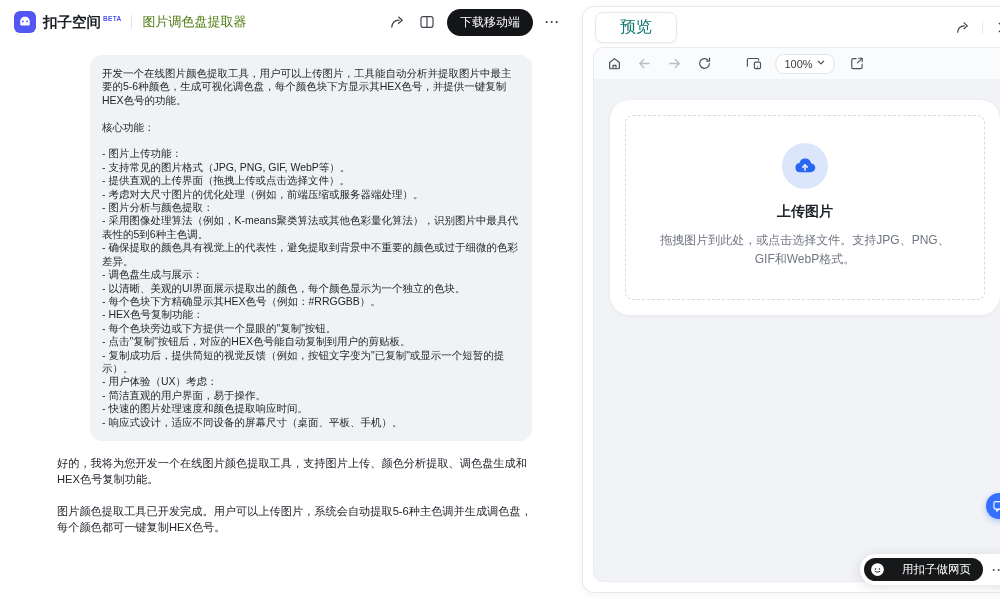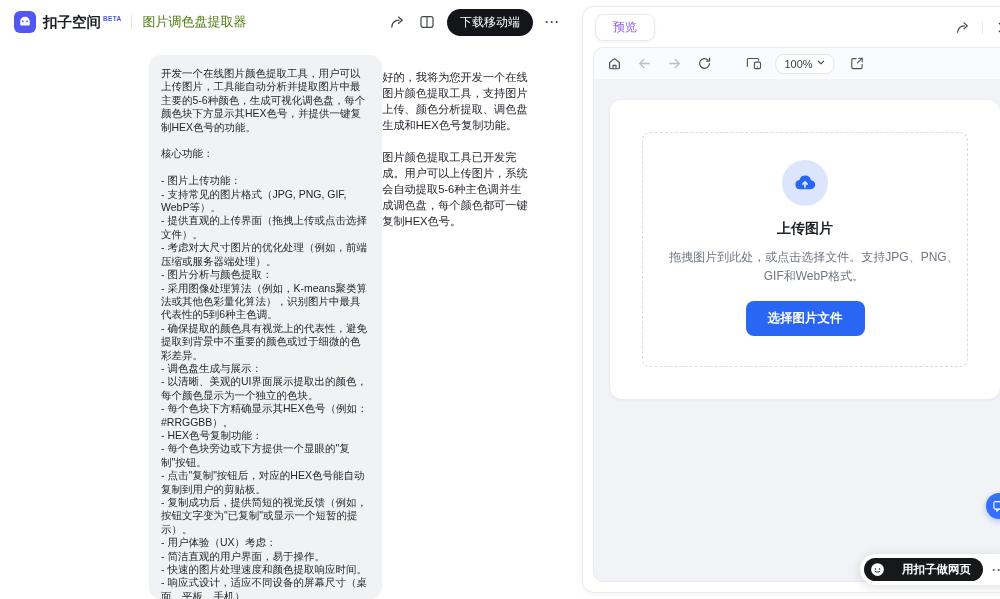--- a/index.html
+++ b/index.html
@@ -14,74 +14,74 @@
   .brand { font-size:14.5px; font-weight:bold; color:#1b1e24; margin-left:7px; white-space:nowrap; }
   .beta { font-size:6.5px; font-weight:bold; color:#4a53f0; vertical-align:super; margin-left:2px; letter-spacing:.3px; }
   .v-div { width:1px; height:14px; background:#e3e5ea; margin:0 10px; }
   .doc-title { font-size:13px; color:#4d7c0f; white-space:nowrap; }
   .lh-spacer { flex:1; }
   .icon-btn { display:flex; align-items:center; justify-content:center; width:24px; height:24px; cursor:pointer; border-radius:6px; }
   .icon-btn + .icon-btn { margin-left:6px; }
   .black-pill { background:#141519; color:#fff; font-size:12px; padding:5px 13px; border-radius:999px; margin:0 8px; cursor:pointer; white-space:nowrap; }
   .more-dots { font-size:12px; font-weight:bold; color:#3f444d; letter-spacing:1px; cursor:pointer; padding:0 4px; }
 
-  .chat-area { flex:1; display:flex; flex-direction:row; padding:11px 46px 0 116px; overflow:hidden; }
+  .chat-area { flex:1; display:flex; flex-direction:column; padding:11px 46px 0 57px; overflow:hidden; }
   .user-bubble { margin-left:33px; background:#f1f2f4; border-radius:12px; padding:12px;
                  font-size:10.5px; line-height:13.4px; color:#23262d; white-space:pre-wrap; }
   .assistant-msg { margin-top:14px; font-size:11.2px; line-height:16px; color:#23262d; white-space:pre-wrap; }
   .version-card { margin-top:auto; margin-bottom:29px; height:27px; flex:0 0 27px; background:#f7f8fa;
                   border:1px solid #f0f1f4; border-radius:8px; display:flex; align-items:center;
                   padding:0 10px; cursor:pointer; }
   .vc-icon { width:14px; height:14px; margin-right:6px; flex:0 0 14px; }
   .vc-label { font-size:11.5px; color:#23262d; flex:1; white-space:nowrap; overflow:hidden; }
   .vc-status { display:flex; align-items:center; }
   .green-dot { width:5px; height:5px; border-radius:50%; background:#00b42a; margin-right:5px; }
   .vc-status-text { font-size:10.5px; color:#00b42a; white-space:nowrap; }
 
   
   .right-panel { flex:1; padding:6px 4px; }
   .right-card { position:relative; width:100%; height:100%; background:#fff; border:1px solid #e7e9ee;
                 border-radius:12px; box-shadow:0 2px 10px rgba(31,35,41,.05); display:flex; flex-direction:column; overflow:hidden; }
   .rc-header { height:40px; flex:0 0 40px; display:flex; align-items:center; padding:0 12px; }
-  .preview-chip { border:1px solid #e7e9ee; border-radius:8px; padding:4px 17px; font-size:12px; color:#8b5cf6;
+  .preview-chip { border:1px solid #e7e9ee; border-radius:8px; padding:4px 24px; font-size:16px; color:#0f766e;
                   background:#fff; box-shadow:0 1px 3px rgba(31,35,41,.06); cursor:pointer; }
   .rc-spacer { flex:1; }
   .rc-div { width:1px; height:13px; background:#e7e9ee; margin:0 8px; }
 
   .viewport { flex:1; margin:0 10px 10px; border:1px solid #e9ebef; border-radius:10px; background:#f2f3f6;
               display:flex; flex-direction:column; overflow:hidden; }
   .toolbar { height:31px; flex:0 0 31px; display:flex; align-items:center; padding:0 8px; background:#fafbfc; position:relative; }
   .tb-left { display:flex; align-items:center; }
   .tb-center { position:absolute; left:50%; transform:translateX(-50%); display:flex; align-items:center; }
   .zoom-chip { display:flex; background:#fff; border:1px solid #e2e4e9; border-radius:8px;
                padding:3px 8px; margin:0 10px; cursor:pointer; }
   .zoom-text { font-size:11px; color:#394049; margin-right:4px; }
 
   .preview-content { flex:1; position:relative; overflow:hidden; text-align:center; padding:0 16px; }
   .pv-title { margin-top:28px; font-size:26px; font-weight:bold; color:#3a56ee; letter-spacing:2px; }
   .pv-sub { margin-top:12px; font-size:12.5px; line-height:19px; color:#5c6370; }
-  .upload-card { margin:21px auto 0; width:390px; background:#fff; border-radius:12px;
-                 box-shadow:0 1px 4px rgba(31,35,41,.06); padding:32px; }
+  .upload-card { margin:21px auto 0; width:390px; background:#fff; border-radius:20px;
+                 box-shadow:0 1px 4px rgba(31,35,41,.06); padding:15px; }
   .dashed-zone { border:1.5px dashed #d8dbe2; border-radius:8px; padding:27px 20px 30px; cursor:pointer; }
   .cloud-circle { width:46px; height:46px; border-radius:50%; background:#dbe6fc; margin:0 auto;
                   display:flex; align-items:center; justify-content:center; }
   .up-heading { margin-top:14px; font-size:14px; font-weight:bold; color:#1f2329; }
   .up-desc { margin-top:10px; font-size:12px; line-height:19px; color:#707683; width:302px; margin-left:auto; margin-right:auto; }
   .choose-btn { margin-top:15px; display:inline-block; background:#2a66f4; color:#fff; font-size:12.5px;
                 font-weight:bold; padding:9px 22px; border-radius:8px; border:none; cursor:pointer; }
   .pv-footer { margin-top:26px; font-size:11px; color:#8d93a0; }
 
   .chat-fab { position:absolute; right:4px; bottom:62px; width:26px; height:26px; border-radius:50%;
               background:#3370ff; display:flex; align-items:center; justify-content:center;
               box-shadow:0 2px 6px rgba(51,112,255,.4); cursor:pointer; }
   .coze-bar { position:absolute; right:7px; bottom:7px; background:#fff; border-radius:17px;
               box-shadow:0 2px 12px rgba(31,35,41,.14); padding:4px; display:flex; align-items:center; z-index:5; }
   .coze-pill { background:#17181a; border-radius:13px; color:#fff; font-size:11.5px; display:flex;
                align-items:center; padding:4px 12px 4px 6px; cursor:pointer; }
-  .coze-pill-label { margin-left:17px; white-space:nowrap;font-weight:bold; }
+  .coze-pill-label { margin-left:17px; white-space:nowrap; }
   .bar-dots { color:#595f6a; font-size:12px; font-weight:bold; letter-spacing:1px; padding:0 9px; cursor:pointer; }
 </style>
 </head>
 <body>
 
 <div class="app">
 
   <div class="left-panel">
     <div class="left-header">
       <svg class="logo" viewBox="0 0 24 24">
@@ -218,21 +218,20 @@
             <div class="dashed-zone">
               <div class="cloud-circle">
                 <svg width="24" height="24" viewBox="0 0 24 24">
                   <path d="M7 18.2a4.6 4.6 0 0 1-.55-9.16A6 6 0 0 1 18.1 9.3a4.1 4.1 0 0 1-.6 8.9z" fill="#2a66f4"></path>
                   <path d="M12 16v-4.6" stroke="#dbe6fc" stroke-width="1.7" stroke-linecap="round"></path>
                   <path d="m9.8 13.2 2.2-2.3 2.2 2.3" fill="none" stroke="#dbe6fc" stroke-width="1.7" stroke-linecap="round" stroke-linejoin="round"></path>
                 </svg>
               </div>
               <div class="up-heading">上传图片</div>
               <div class="up-desc">拖拽图片到此处，或点击选择文件。支持JPG、PNG、GIF和WebP格式。</div>
-              <button class="choose-btn">选择图片文件</button>
             </div>
           </div>
 
 
           <div class="chat-fab">
             <svg width="14" height="14" viewBox="0 0 16 16" fill="none" stroke="#ffffff" stroke-width="1.3" stroke-linecap="round" stroke-linejoin="round">
               <rect x="2.2" y="3" width="11.6" height="8.6" rx="1.8"></rect>
               <path d="M5.4 11.6v2.4l2.8-2.4"></path>
             </svg>
           </div>

